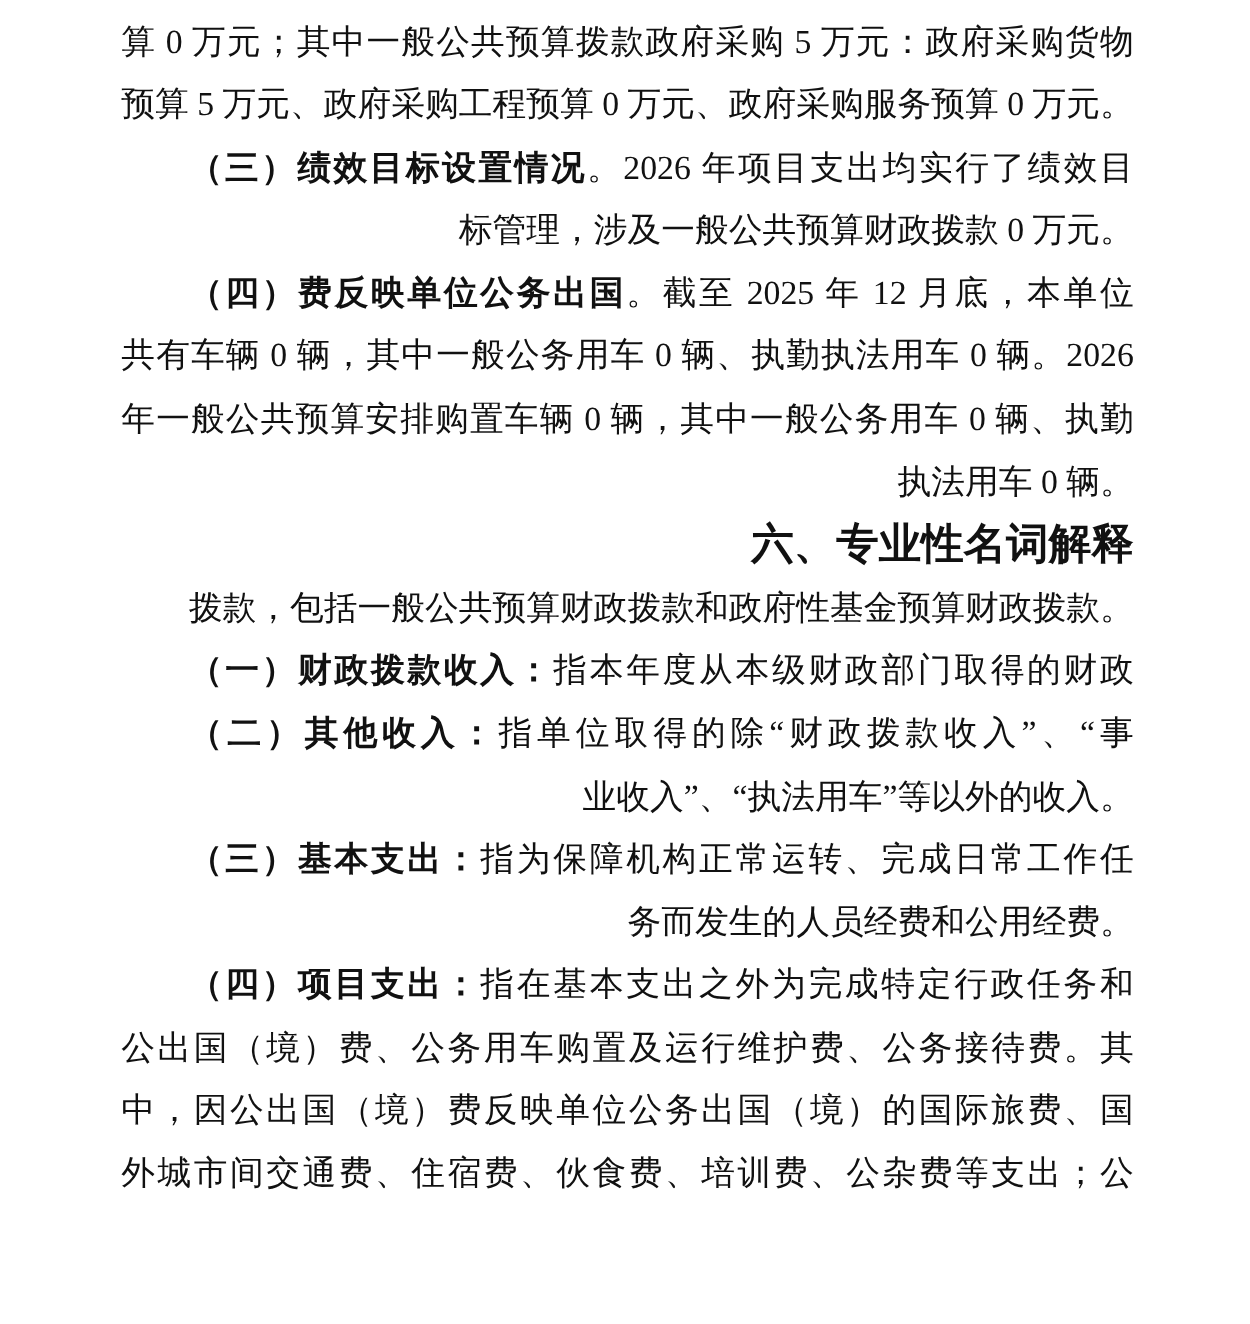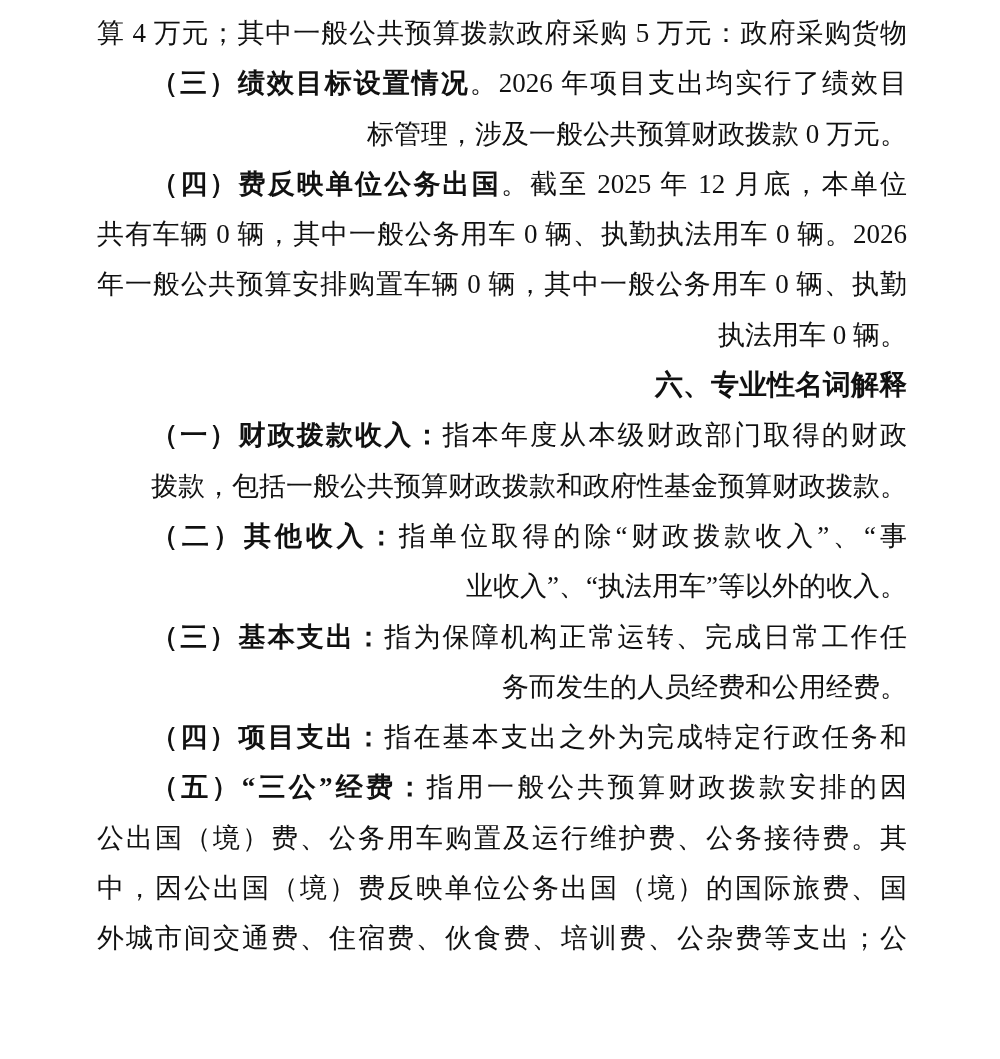--- a/index.html
+++ b/index.html
@@ -36,39 +36,39 @@
   .line.indent {
     text-indent: 2em;
   }
   .line .bold {
     font-weight: bold;
     margin-top: 42px;
   }
   .line.hei {
     font-family: "Liberation Sans", "DejaVu Sans", sans-serif;
     font-weight: bold;
-    font-size: 28px;
+    font-size: 34px;
   }
 </style>
 </head>
 <body>
 
 <div class="page">
-    <div class="line just"><span>算 4 万元；其中一般公共预算拨款政府采购 5 万元：政府采购货物</span></div>
+    <div class="line just"><span>算 0 万元；其中一般公共预算拨款政府采购 5 万元：政府采购货物</span></div>
+    <div class="line just"><span>预算 5 万元、政府采购工程预算 0 万元、政府采购服务预算 0 万元。</span></div>
     <div class="line just indent"><span class="bold">（三）绩效目标设置情况</span><span>。2026 年项目支出均实行了绩效目</span></div>
     <div class="line"><span>标管理，涉及一般公共预算财政拨款 0 万元。</span></div>
     <div class="line just indent"><span class="bold">（四）费反映单位公务出国</span><span>。截至 2025 年 12 月底，本单位</span></div>
     <div class="line just"><span>共有车辆 0 辆，其中一般公务用车 0 辆、执勤执法用车 0 辆。2026</span></div>
     <div class="line just"><span>年一般公共预算安排购置车辆 0 辆，其中一般公务用车 0 辆、执勤</span></div>
     <div class="line"><span>执法用车 0 辆。</span></div>
     <div class="line indent hei"><span class="bold">六、专业性名词解释</span></div>
+    <div class="line"><span>拨款，包括一般公共预算财政拨款和政府性基金预算财政拨款。</span></div>
     <div class="line just indent"><span class="bold">（一）财政拨款收入：</span><span>指本年度从本级财政部门取得的财政</span></div>
-    <div class="line"><span>拨款，包括一般公共预算财政拨款和政府性基金预算财政拨款。</span></div>
     <div class="line just indent"><span class="bold">（二）其他收入：</span><span>指单位取得的除“财政拨款收入”、“事</span></div>
     <div class="line"><span>业收入”、“执法用车”等以外的收入。</span></div>
     <div class="line just indent"><span class="bold">（三）基本支出：</span><span>指为保障机构正常运转、完成日常工作任</span></div>
     <div class="line"><span>务而发生的人员经费和公用经费。</span></div>
     <div class="line just indent"><span class="bold">（四）项目支出：</span><span>指在基本支出之外为完成特定行政任务和</span></div>
-    <div class="line just indent"><span class="bold">（五）“三公”经费：</span><span>指用一般公共预算财政拨款安排的因</span></div>
     <div class="line just"><span>公出国（境）费、公务用车购置及运行维护费、公务接待费。其</span></div>
     <div class="line just"><span>中，因公出国（境）费反映单位公务出国（境）的国际旅费、国</span></div>
     <div class="line just"><span>外城市间交通费、住宿费、伙食费、培训费、公杂费等支出；公</span></div>
   </div>
 
 </body></html>

